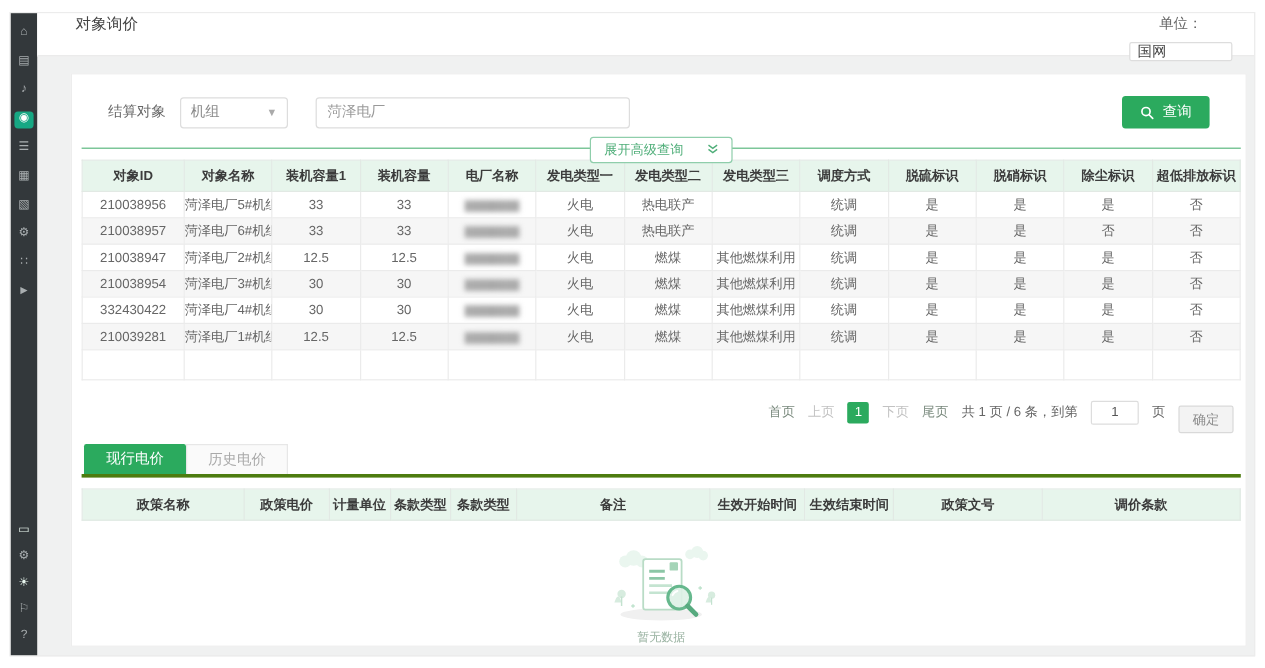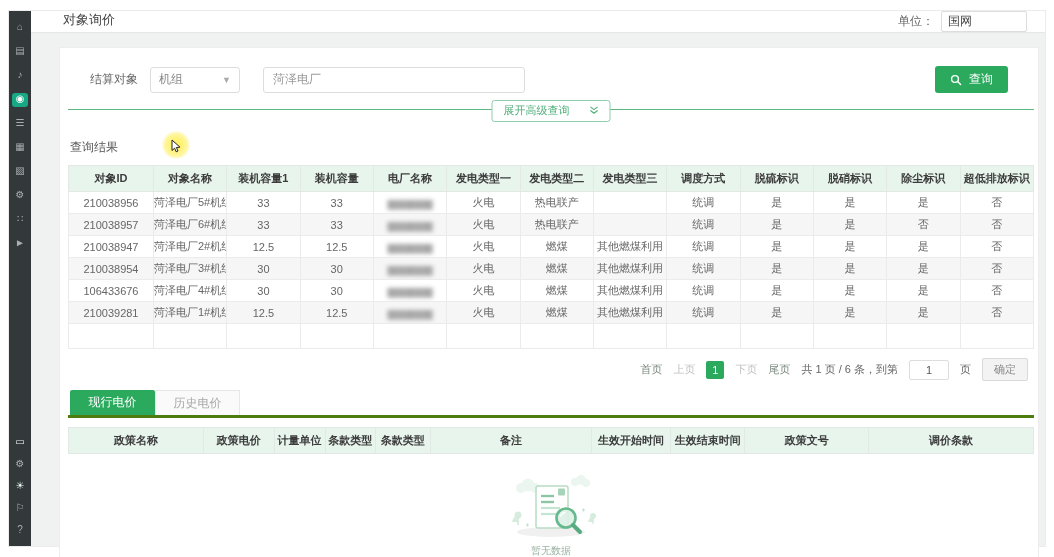--- a/index.html
+++ b/index.html
@@ -16,21 +16,21 @@
   .sb-icon { font-size:10px; line-height:12px; color:#a9aeb0; width:16px; height:14px;
     text-align:center; cursor:pointer; }
   .sb-icon.active { background:#17a884; color:#fff; border-radius:3px; }
   .sb-icon.lit { color:#e8f6ee; }
 
   
   .main { flex:1; display:flex; flex-direction:column; min-width:0; }
   .topbar { height:36px; background:#fff; border-bottom:1px solid #e6e6e6;
     display:flex; justify-content:space-between; padding:0 18px 0 32px; }
   .page-title { font-size:13px; color:#444; }
-  .unit-box { display:flex; align-items:center; gap:7px; font-size:12px; color:#666; }
+  .unit-box { display:flex; align-items:center; gap:7px; font-size:12px; color:#666;flex-direction:column; }
   .unit-box input { width:86px; height:21px; border:1px solid #ddd; border-radius:2px;
     font-size:12px; color:#444; padding:0 6px; outline:none; }
 
   .content { flex:1; padding:14px 6px 9px 28px; }
   .card { background:#fff; border:1px solid #ededed; height:100%; padding:14px 4px 0 8px;
     position:relative; }
 
   
   .filter-row { display:flex; align-items:center; padding:4px 26px 12px 22px; }
   .filter-label { font-size:12px; color:#666; margin-right:12px; }
@@ -71,21 +71,21 @@
   .pagination { display:flex; justify-content:flex-end; align-items:center; gap:11px;
     padding:9px 6px 7px 0; font-size:11px; color:#7a8a7e; }
   .pg-link { cursor:pointer;font-family:Liberation Serif, serif; }
   .pg-link.dim { color:#c2c2c2; }
   .pg-cur { width:18px; height:18px; background:#2baa5e; color:#fff; text-align:center;
     line-height:18px; border-radius:2px; font-size:11px; }
   .pg-sum { color:#666; }
   .pg-input { width:40px; height:20px; border:1px solid #ddd; border-radius:2px;
     text-align:center; font-size:11px; color:#555; outline:none; }
   .pg-btn { background:#f3f3f3; border:1px solid #d9d9d9; border-radius:2px;
-    color:#8a8a8a; font-size:11px; padding:3px 11px; cursor:pointer; }
+    color:#8a8a8a; font-size:11px; padding:3px 11px; cursor:pointer;margin-top:12px; }
 
   
   .tabs-row { display:flex; border-bottom:3px solid #4d7c0f; margin-top:2px; padding-left:2px; }
   .tab { width:85px; height:25px; line-height:25px; text-align:center; font-size:12px;
     cursor:pointer; }
   .tab.active { background:#2baa5e; color:#fff; border-radius:2px 2px 0 0; }
   .tab.inactive { background:#fafafa; color:#a9a9a9; border:1px solid #e7e7e7;
     border-bottom:none; }
   #t2 { margin-top:9px; }
   #t2 th:nth-child(1){width:14%;} #t2 th:nth-child(2){width:7.3%;}
@@ -157,28 +157,20 @@
         <div class="adv-row">
           <div class="adv-btn">
             <span>展开高级查询</span>
             <svg width="9" height="9" viewBox="0 0 10 10">
                 <polyline points="1,1 5,4 9,1" fill="none" stroke="#4fae79" stroke-width="1.3"></polyline>
                 <polyline points="1,5 5,8 9,5" fill="none" stroke="#4fae79" stroke-width="1.3"></polyline>
               </svg>
           </div>
         </div>
 
-        <div class="section-title">
-          <span>查询结果</span>
-          <span class="cursor-spot">
-            <svg width="11" height="14" viewBox="0 0 11 14">
-                <path d="M1,1 L1,11.5 L3.6,9.2 L5.2,12.8 L7,12 L5.4,8.5 L9,8.2 Z" fill="#fff" stroke="#222" stroke-width="1"></path>
-              </svg>
-          </span>
-        </div>
 
         <table id="t1">
           <thead>
               <tr id="t1-header-row">
                 <th>对象ID</th>
                 <th>对象名称</th>
                 <th>装机容量1</th>
                 <th>装机容量</th>
                 <th>电厂名称</th>
                 <th>发电类型一</th>
@@ -246,21 +238,21 @@
                 <td>火电</td>
                 <td>燃煤</td>
                 <td>其他燃煤利用</td>
                 <td>统调</td>
                 <td>是</td>
                 <td>是</td>
                 <td>是</td>
                 <td>否</td>
               </tr>
               <tr>
-                <td>106433676</td>
+                <td>332430422</td>
                 <td>菏泽电厂4#机组</td>
                 <td>30</td>
                 <td>30</td>
                 <td><span class="blurred">████████</span></td>
                 <td>火电</td>
                 <td>燃煤</td>
                 <td>其他燃煤利用</td>
                 <td>统调</td>
                 <td>是</td>
                 <td>是</td>

